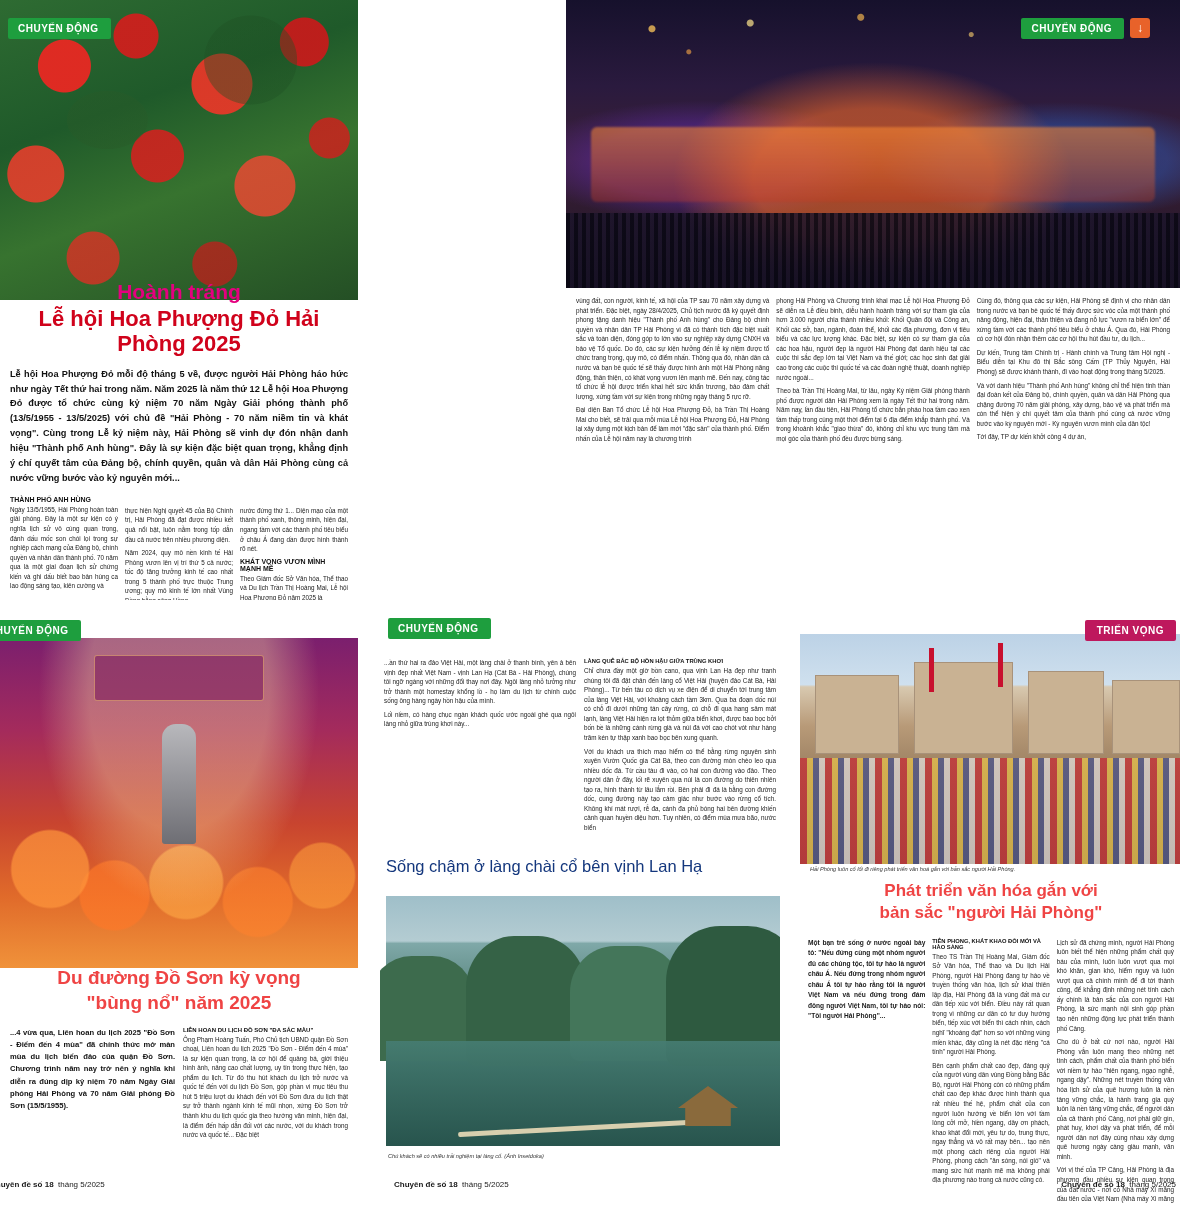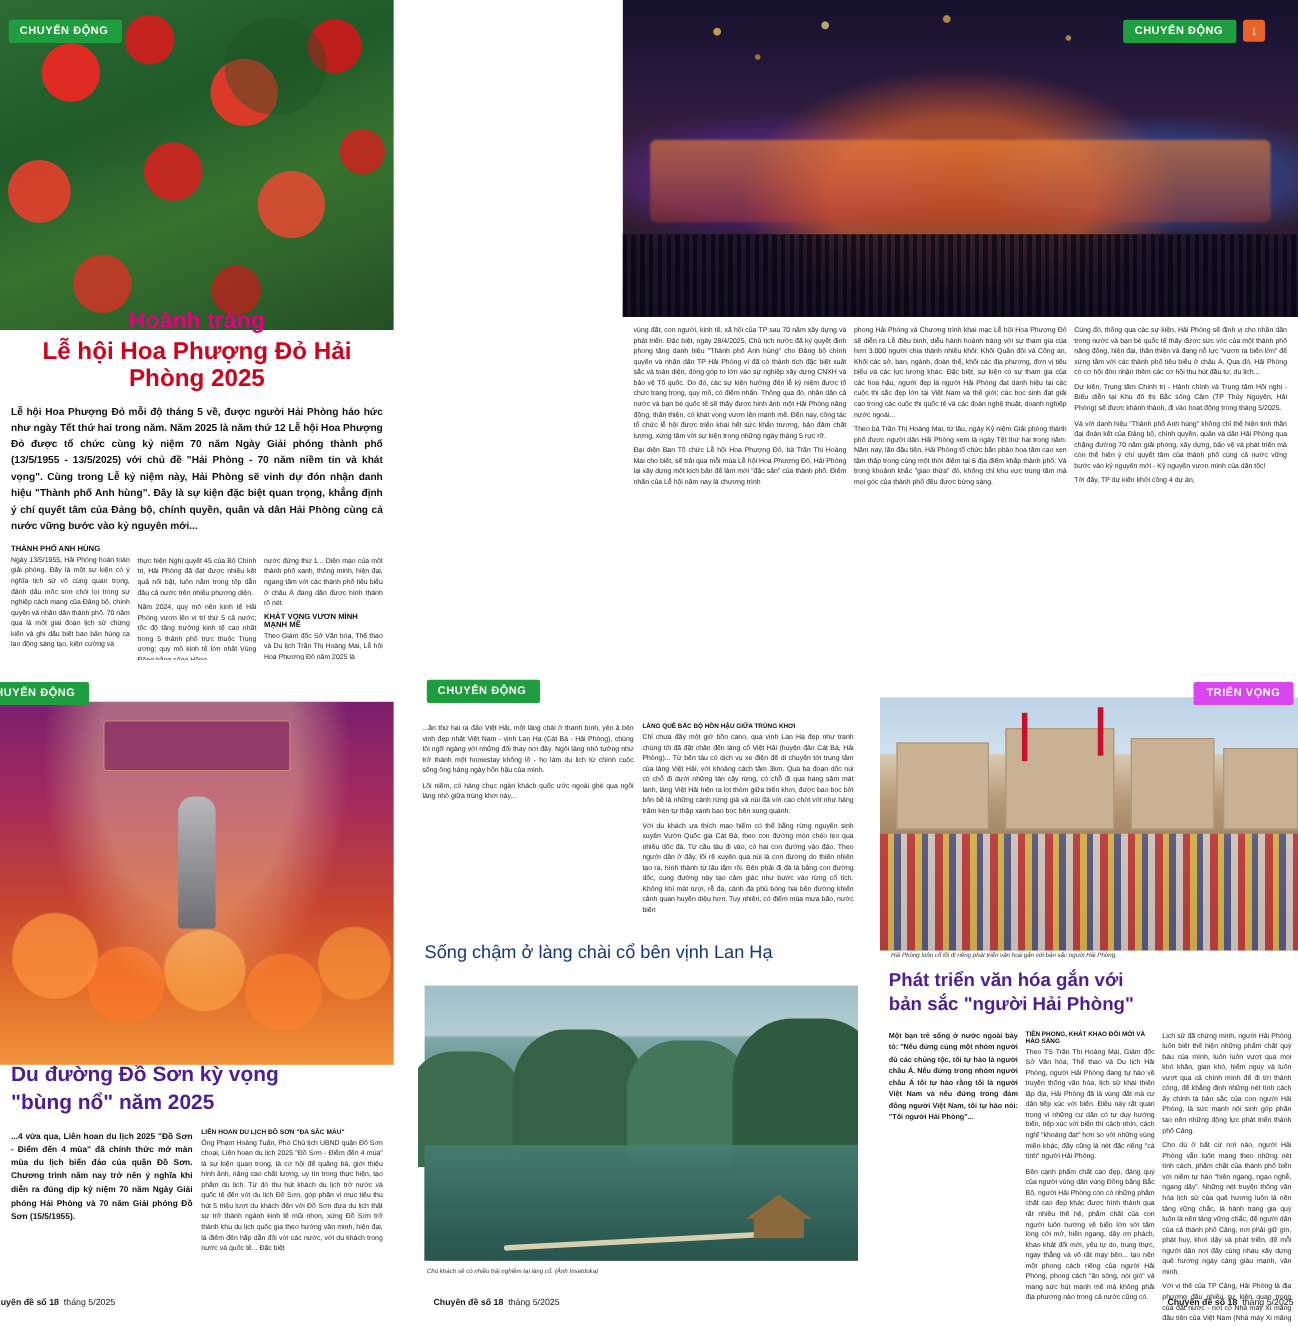--- a/index.html
+++ b/index.html
@@ -34,21 +34,21 @@
     font-weight: bold;
     font-size: 10px;
     letter-spacing: .5px;
     padding: 5px 12px 5px 10px;
     border-radius: 2px;
     position: relative;
     z-index: 10;
   }
   .tag-blue {
     display: inline-block;
-    background: #d946ef;
+    background: #be185d;
     color: #fff;
     font-weight: bold;
     font-size: 10px;
     letter-spacing: .5px;
     padding: 5px 12px;
     border-radius: 2px;
     position: relative;
     z-index: 10;
   }
   .tag-pos { position: absolute; }
@@ -188,22 +188,22 @@
   
   .kicker-pink {
     color: #e4007f; font-weight: bold; font-size: 21px;
     text-align: center; font-family: Liberation Sans, sans-serif;
   }
   .headline-red {
     color: #d0021b; font-weight: bold; font-size: 22px;
     text-align: center; line-height: 1.15;
   }
   .headline-red-lg {
-    color: #4c1d95; font-weight: bold; font-size: 19px;
-    line-height: 1.25;
+    color: #ef4444; font-weight: bold; font-size: 19px;
+    text-align: center; line-height: 1.25;
   }
   .headline-navy {
     color: #14377d; font-weight: normal; font-size: 17px;
     line-height: 1.3;
   }
 
   
   .lead {
     font-size: 9.2px; line-height: 1.62; color: #111;
     font-weight: bold; text-align: justify;

